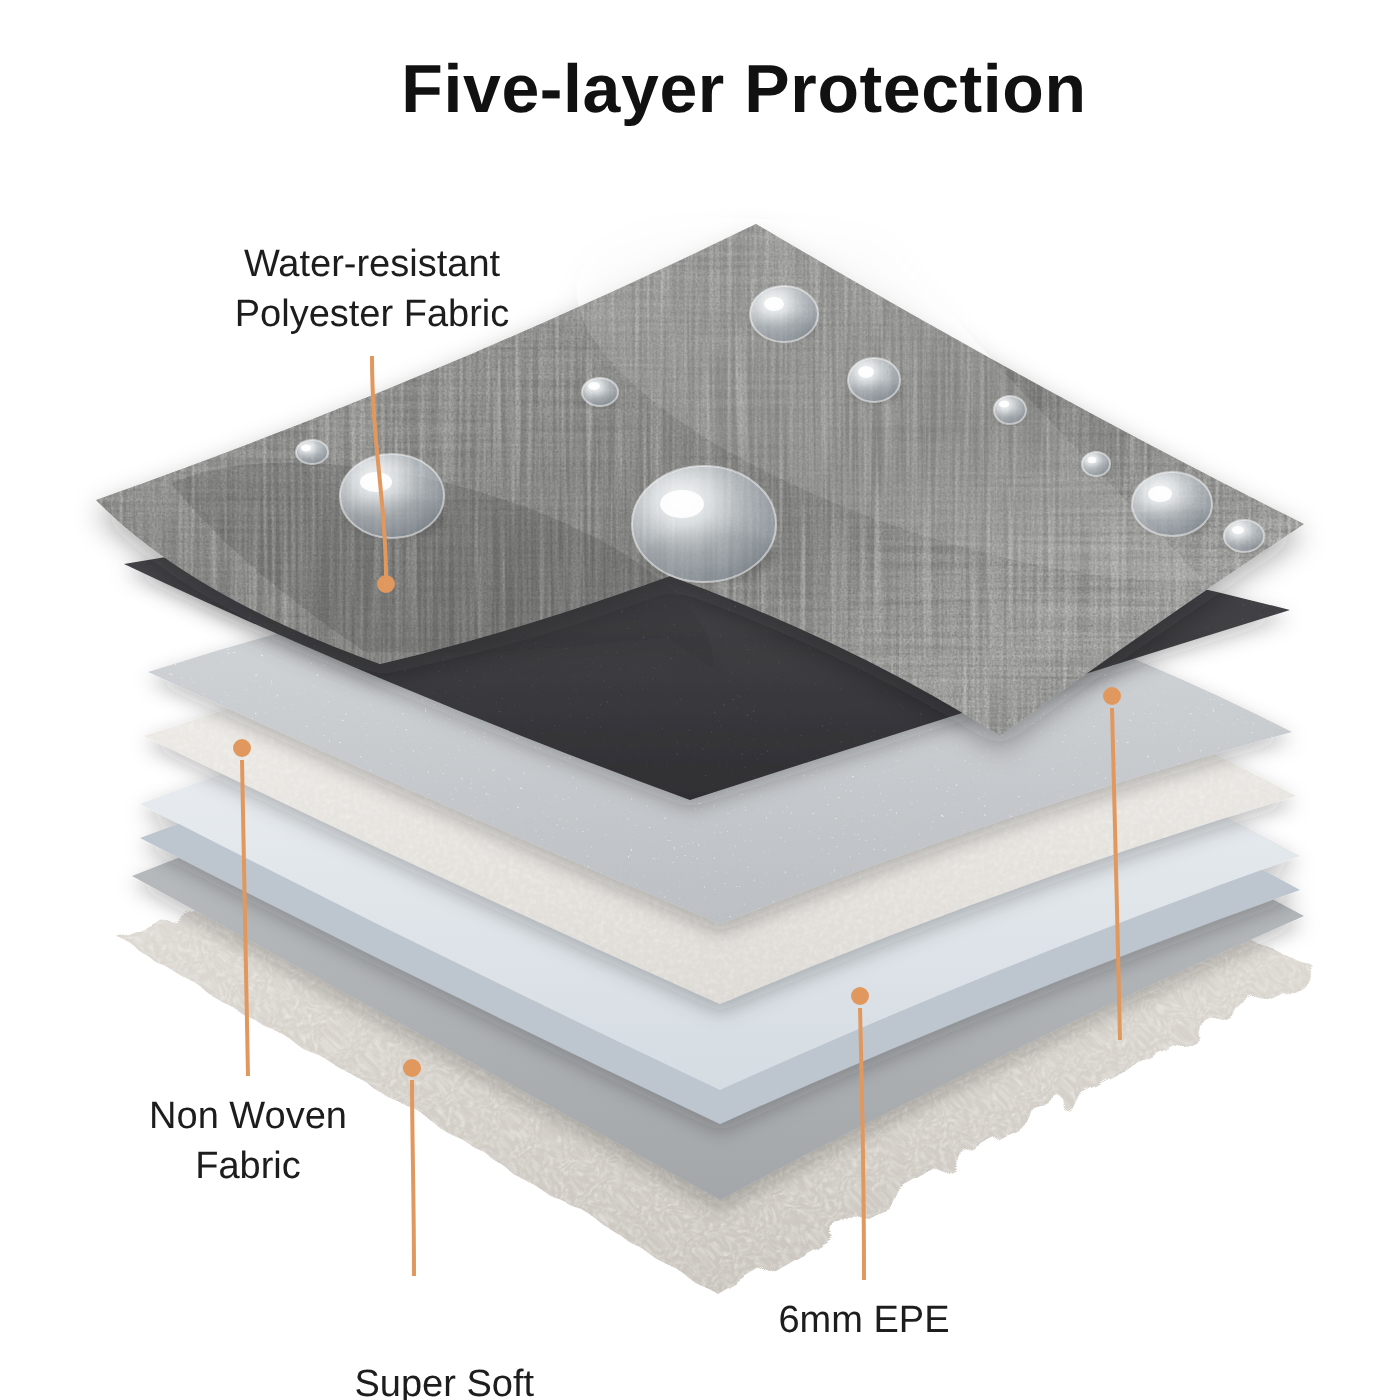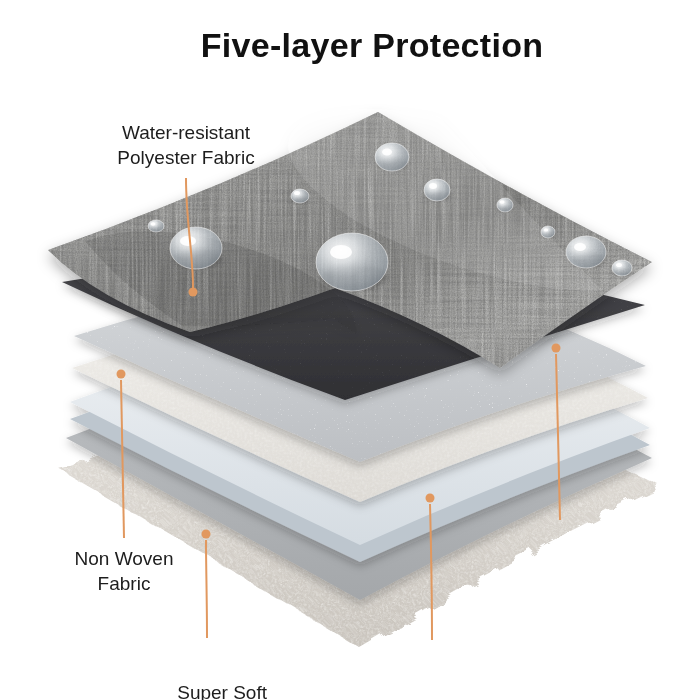--- a/index.html
+++ b/index.html
@@ -228,14 +228,15 @@
       <circle class="leader-dot" cx="430" cy="498" r="4.5"></circle>
 
       <path class="leader" d="M560,520 C559,468 557,400 556,354"></path>
       <circle class="leader-dot" cx="556" cy="348" r="4.5"></circle>
     </g>
   </svg>
 
   <div class="label lbl-poly">Water-resistant Polyester Fabric</div>
   <div class="label lbl-nw">Non Woven Fabric</div>
   <div class="label lbl-vel">Super Soft Velvet</div>
+  <div class="label lbl-epe">6mm EPE</div>
 
 </div>
 
 </body></html>

